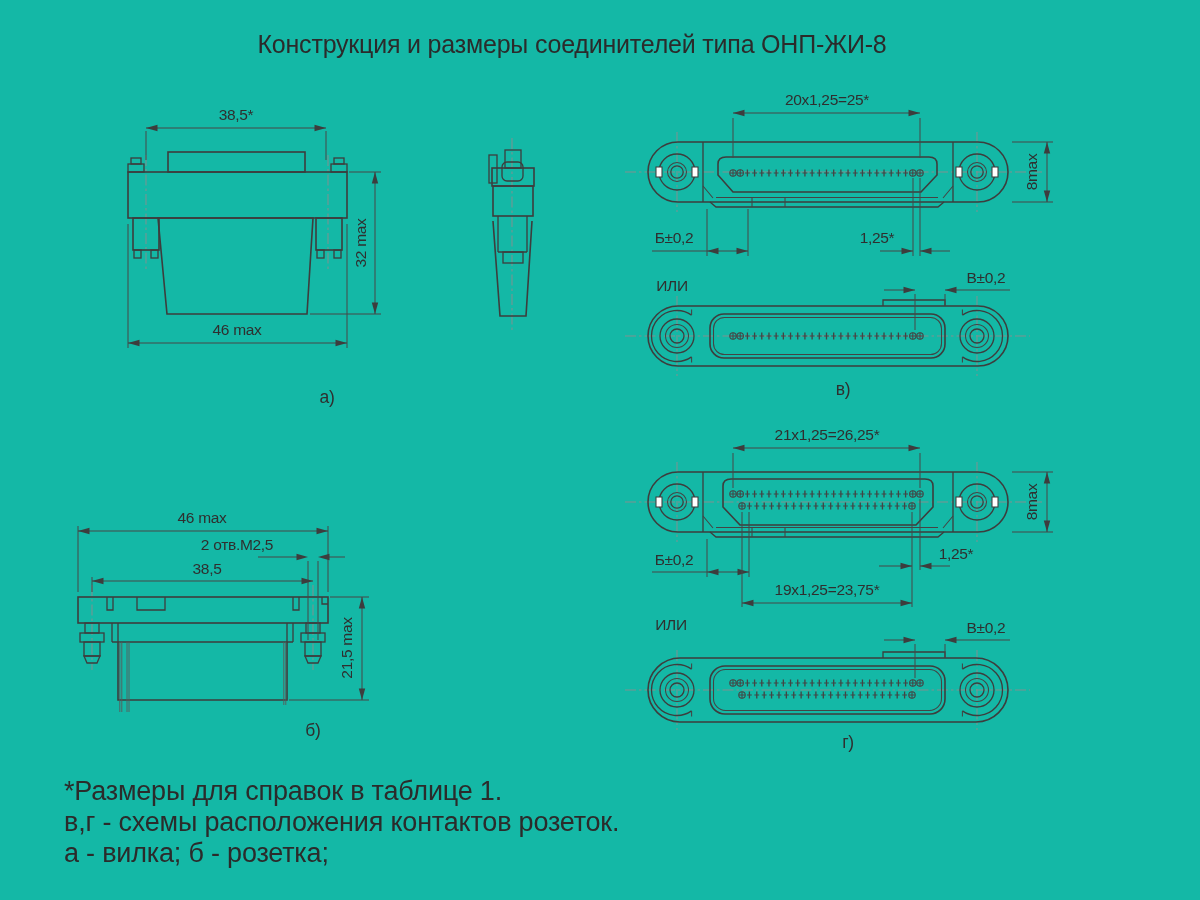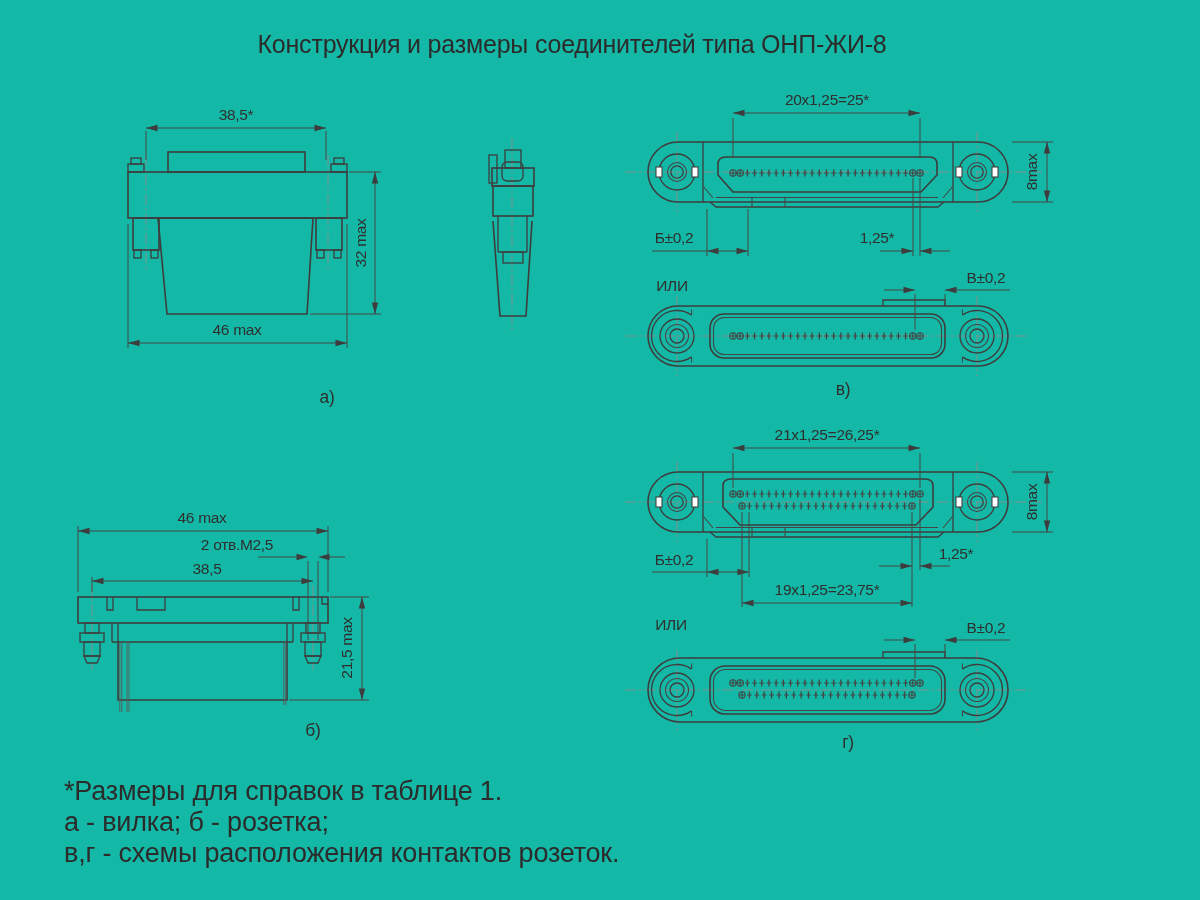--- a/index.html
+++ b/index.html
@@ -436,17 +436,17 @@
           <use href="#aL" class="arr" x="945" y="640"></use>
         <text x="986" y="633" text-anchor="middle">В±0,2</text>
       </g>
       <text x="671" y="630" text-anchor="middle" font-size="16">ИЛИ</text>
       <text class="lbl" x="848" y="748" text-anchor="middle">г)</text>
     </g>
   </svg>
 
   <div class="notes">
     <div>*Размеры для справок в таблице 1.</div>
+    <div>в,г - схемы расположения контактов розеток.</div>
     <div>а - вилка; б - розетка;</div>
-    <div>в,г - схемы расположения контактов розеток.</div>
   </div>
 
 </div>
 
 </body></html>

